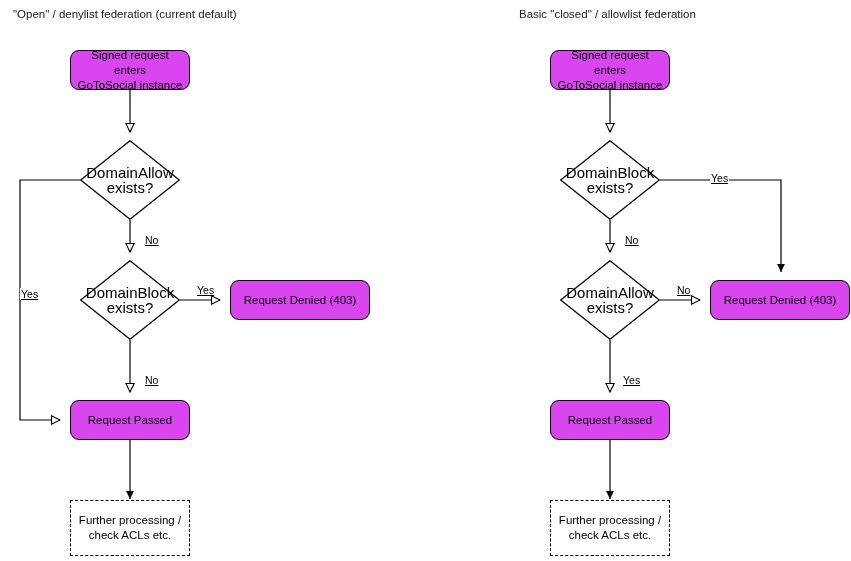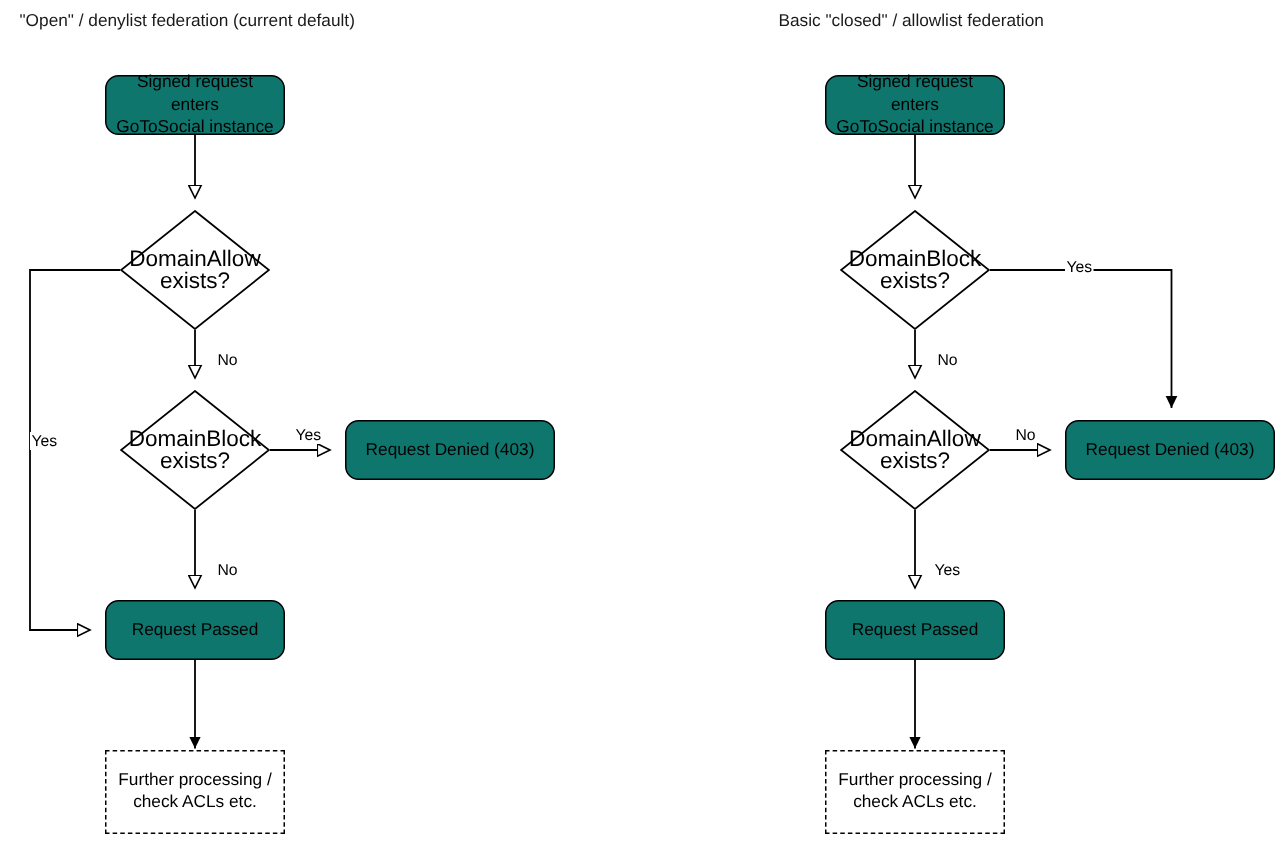--- a/index.html
+++ b/index.html
@@ -35,21 +35,21 @@
   .node {
     position: absolute;
     box-sizing: border-box;
     display: flex;
     align-items: center;
     justify-content: center;
     text-align: center;
     font-size: 11.5px;
     line-height: 15px;
     color: #000000;
-    background: #0f766e;
+    background: #d946ef;
   }
   .node.rounded {
     border: 1.2px solid #000000;
     border-radius: 9px;
   }
   .node.dashed {
     border: 1.3px dashed #000000;
     background: transparent;
   }
   .node .lbl { display: block; width: 100%; padding: 0 4px; }
@@ -75,20 +75,21 @@
   .diamond svg { position: absolute; left: 0; top: 0; display: block; }
 
   .edge-label {
     position: absolute;
     font-size: 10.5px;
     line-height: 12px;
     color: #000000;
     background: #ffffff;
     padding: 0 1px;
     white-space: nowrap;
+    text-decoration: underline;
   }
 </style>
 </head>
 <body>
 
 <svg id="canvas" viewBox="0 0 851 561" width="851" height="561" xmlns="http://www.w3.org/2000/svg">
   <defs>
     <marker id="open-arrow" markerWidth="10" markerHeight="10" refX="9" refY="5" orient="auto" markerUnits="userSpaceOnUse">
       <path d="M0.5,0.8 L9,5 L0.5,9.2 Z" fill="#ffffff" stroke="#000000" stroke-width="1.1"></path>
     </marker>

